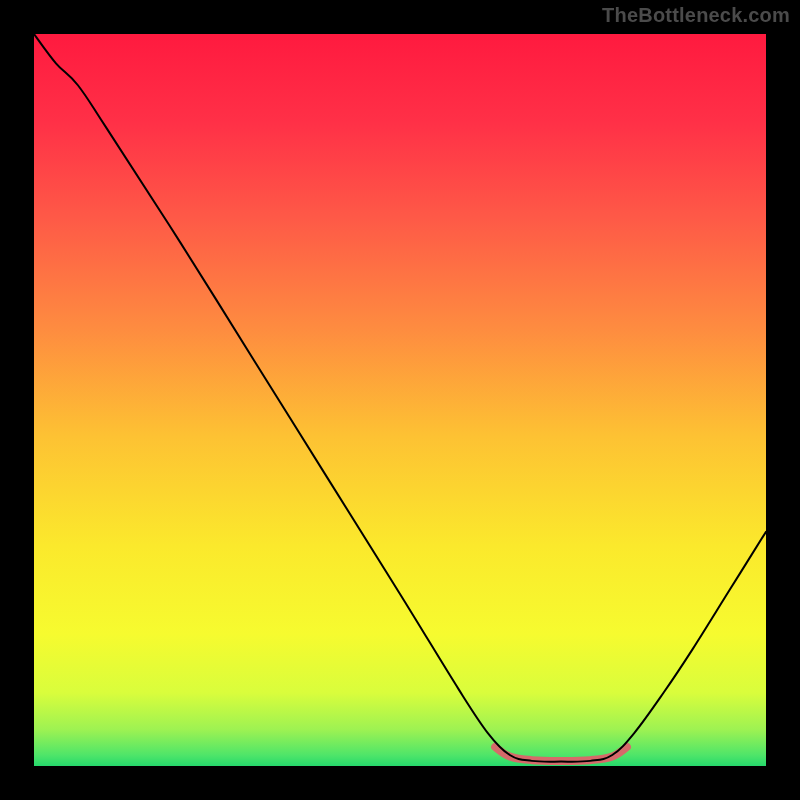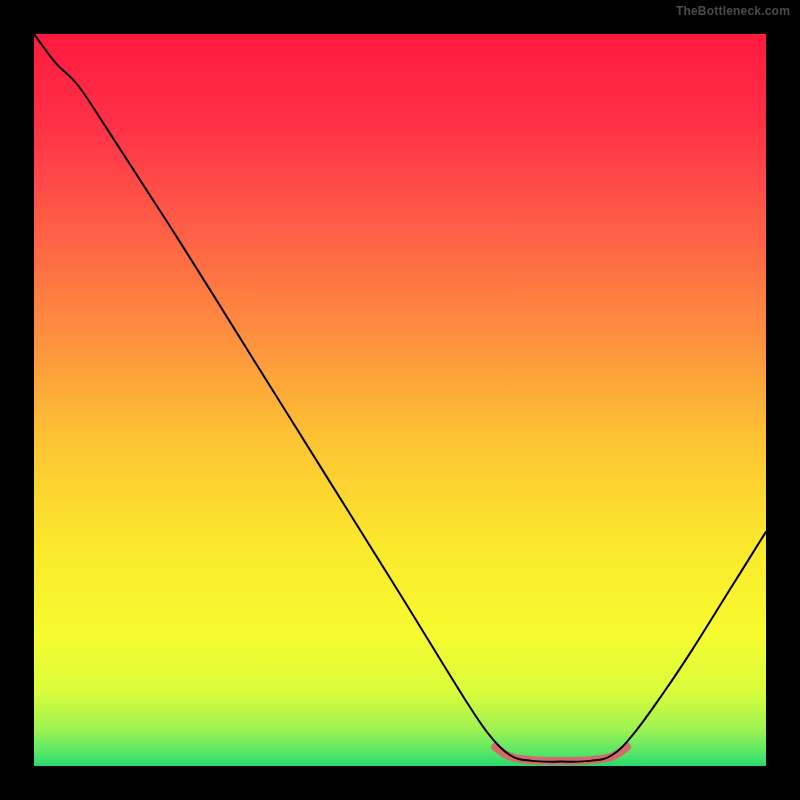--- a/index.html
+++ b/index.html
@@ -15,21 +15,21 @@
     position: relative;
     width: 800px;
     height: 800px;
     background: #000;
   }
   .watermark {
     position: absolute;
     top: 4px;
     right: 10px;
     color: #4b4b4b;
-    font-size: 12px;
+    font-size: 20px;
     font-weight: 600;
     letter-spacing: 0.2px;
     user-select: none;
   }
   .plot-area {
     position: absolute;
     left: 34px;
     top: 34px;
     width: 732px;
     height: 732px;

